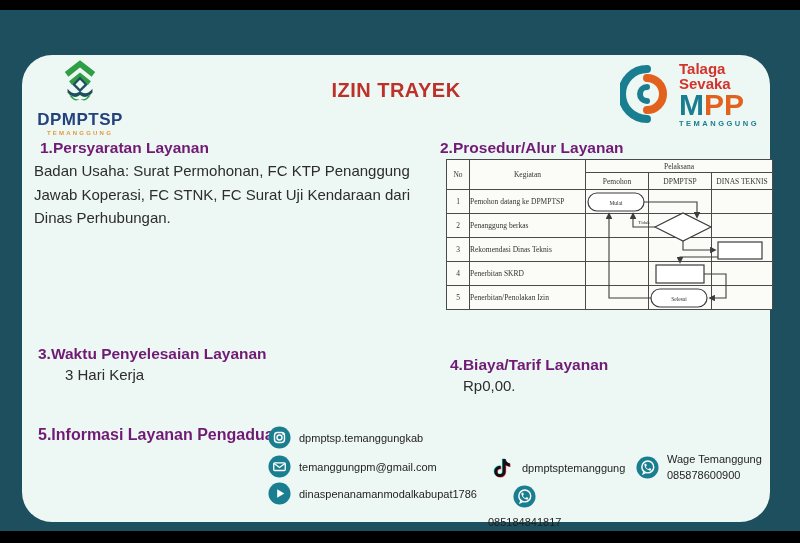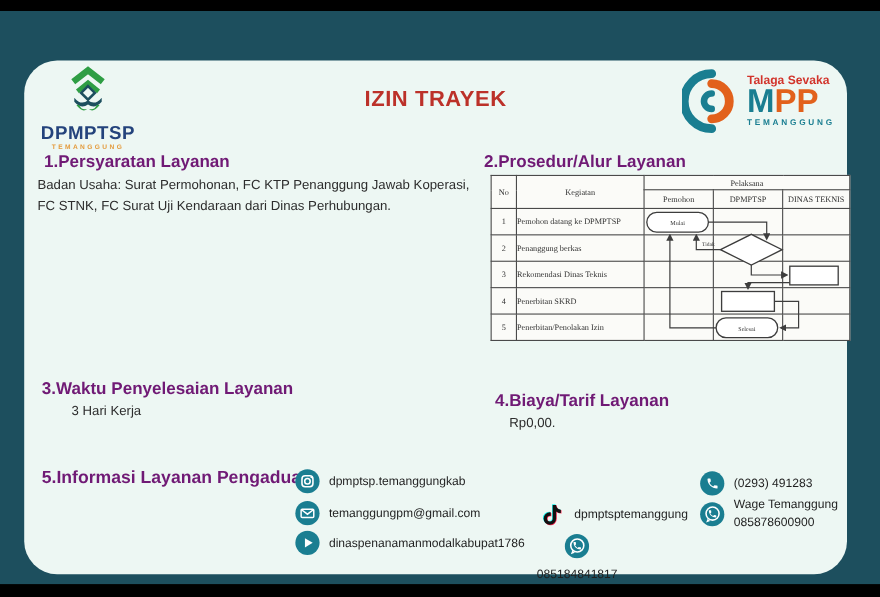--- a/index.html
+++ b/index.html
@@ -15,30 +15,30 @@
   }
   .abs{position:absolute;}
   
   .logo-dpmptsp{left:2px;top:5px;width:112px;text-align:center;}
   .dpmptsp-name{font-size:17px;font-weight:bold;color:#24437c;letter-spacing:.5px;line-height:1;margin-top:1px;}
   .dpmptsp-sub{font-size:6px;font-weight:bold;color:#e49a3b;letter-spacing:2.2px;margin-top:2px;}
   .page-title{left:0;right:0;top:24px;text-align:center;font-size:20px;font-weight:bold;
     color:#bc3129;letter-spacing:.5px;}
   .logo-mpp{left:598px;top:6px;display:flex;align-items:center;gap:5px;}
   .mpp-text{display:flex;flex-direction:column;align-items:flex-start;}
-  .mpp-tagline{font-size:11px;font-weight:bold;color:#d2342b;line-height:1;}
+  .mpp-tagline{font-size:15px;font-weight:bold;color:#d2342b;line-height:1;}
   .mpp-word{font-size:30px;font-weight:bold;line-height:.95;letter-spacing:0;}
   .mpp-m{color:#1a7e91;} .mpp-pp{color:#e2611c;}
   .mpp-sub{font-size:7.5px;font-weight:bold;color:#1a7e91;letter-spacing:2.5px;margin-top:-1px;}
   
   .sec-head{color:#701a75;font-weight:bold;font-size:15.5px;white-space:nowrap;}
   .s1h{left:18px;top:84px;} .s2h{left:418px;top:84px;}
   .s3h{left:16px;top:290px;} .s4h{left:428px;top:301px;}
   .s5h{left:16px;top:371px;font-size:16px;}
-  .body-text{color:#2d2d2d;font-size:12px;}
+  .body-text{color:#2d2d2d;font-size:15px;}
   .s1b{left:12px;top:104px;width:404px;line-height:1.58;}
   .s3b{left:27px;top:311px;margin-left:16px;} .s4b{left:441px;top:322px;}
   
   .tablewrap{left:424px;top:104px;width:326px;height:152px;}
   table.proc{border-collapse:collapse;table-layout:fixed;width:326px;background:#fbfbf8;
     font-family:"Liberation Serif", serif;color:#333;}
   table.proc th,table.proc td{border:1px solid #4a4a4a;padding:0;font-weight:normal;overflow:hidden;}
   table.proc th{font-size:7.5px;text-align:center;}
   tr.hrow1{height:13px;} tr.hrow2{height:17px;} tr.brow{height:24px;}
   td.no{font-size:7.5px;text-align:center;}
@@ -232,29 +232,20 @@
       <svg width="23" height="23" viewBox="0 0 24 24">
         <circle cx="12" cy="12" r="11.5" fill="#1a7e91"></circle>
         <circle cx="12.3" cy="11.4" r="6.2" fill="none" stroke="#fff" stroke-width="1.5"></circle>
         <path d="M7.6 16.2 L6.2 19.8 L10 18.3 Z" fill="#fff"></path>
         <path d="M6.62 10.79c1.44 2.83 3.76 5.14 6.59 6.59l2.2-2.2c.27-.27.67-.36 1.02-.24 1.12.37 2.33.57 3.57.57.55 0 1 .45 1 1V20c0 .55-.45 1-1 1-9.39 0-17-7.61-17-17 0-.55.45-1 1-1h3.5c.55 0 1 .45 1 1 0 1.25.2 2.45.57 3.57.11.35.03.74-.25 1.02l-2.2 2.2z" fill="#fff" transform="translate(7.6,7) scale(0.39)"></path>
       </svg>
     </span>
     <span class="clabel">085184841817</span>
   </div>
 
-  <div class="abs crow" style="left:614px;top:373px;">
-    <span class="cicon">
-      <svg width="23" height="23" viewBox="0 0 24 24">
-        <circle cx="12" cy="12" r="11.5" fill="#1a7e91"></circle>
-        <path d="M6.62 10.79c1.44 2.83 3.76 5.14 6.59 6.59l2.2-2.2c.27-.27.67-.36 1.02-.24 1.12.37 2.33.57 3.57.57.55 0 1 .45 1 1V20c0 .55-.45 1-1 1-9.39 0-17-7.61-17-17 0-.55.45-1 1-1h3.5c.55 0 1 .45 1 1 0 1.25.2 2.45.57 3.57.11.35.03.74-.25 1.02l-2.2 2.2z" fill="#fff" transform="translate(5.9,5.7) scale(0.53)"></path>
-      </svg>
-    </span>
-    <span class="clabel">(0293) 491283</span>
-  </div>
   <div class="abs crow" style="left:614px;top:397px;">
     <span class="cicon">
       <svg width="23" height="23" viewBox="0 0 24 24">
         <circle cx="12" cy="12" r="11.5" fill="#1a7e91"></circle>
         <circle cx="12.3" cy="11.4" r="6.2" fill="none" stroke="#fff" stroke-width="1.5"></circle>
         <path d="M7.6 16.2 L6.2 19.8 L10 18.3 Z" fill="#fff"></path>
         <path d="M6.62 10.79c1.44 2.83 3.76 5.14 6.59 6.59l2.2-2.2c.27-.27.67-.36 1.02-.24 1.12.37 2.33.57 3.57.57.55 0 1 .45 1 1V20c0 .55-.45 1-1 1-9.39 0-17-7.61-17-17 0-.55.45-1 1-1h3.5c.55 0 1 .45 1 1 0 1.25.2 2.45.57 3.57.11.35.03.74-.25 1.02l-2.2 2.2z" fill="#fff" transform="translate(7.6,7) scale(0.39)"></path>
       </svg>
     </span>
     <span class="two-line">

